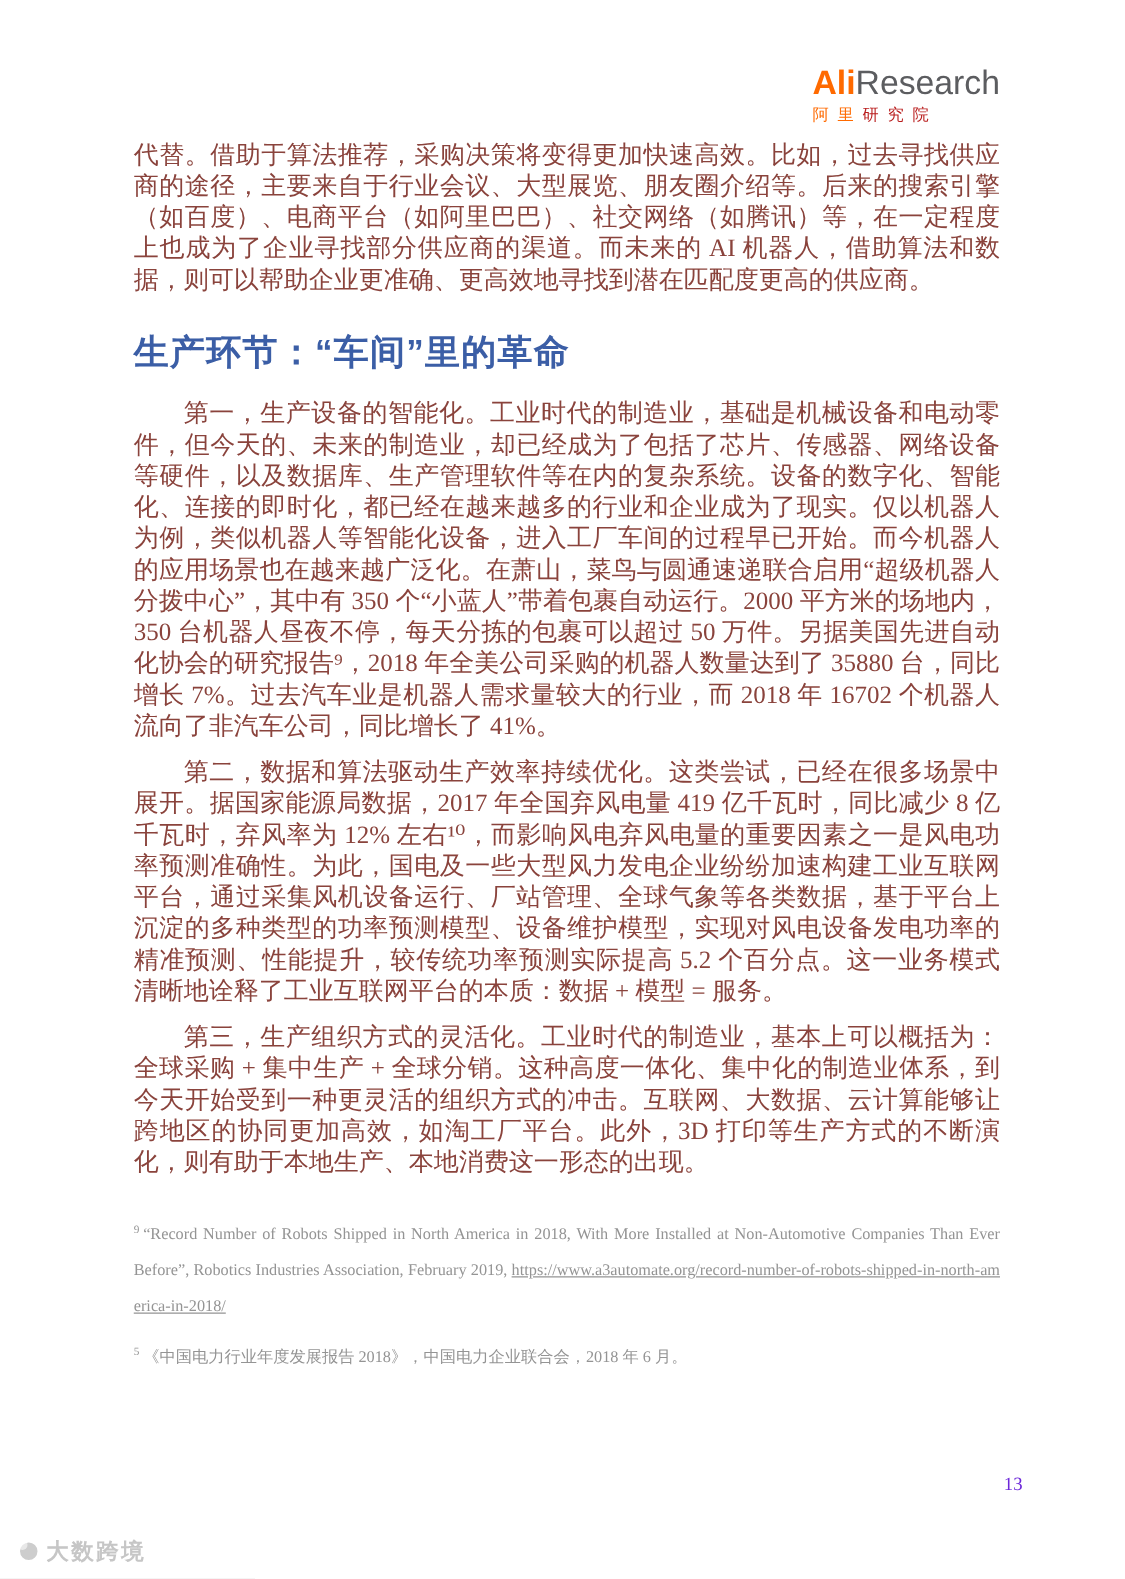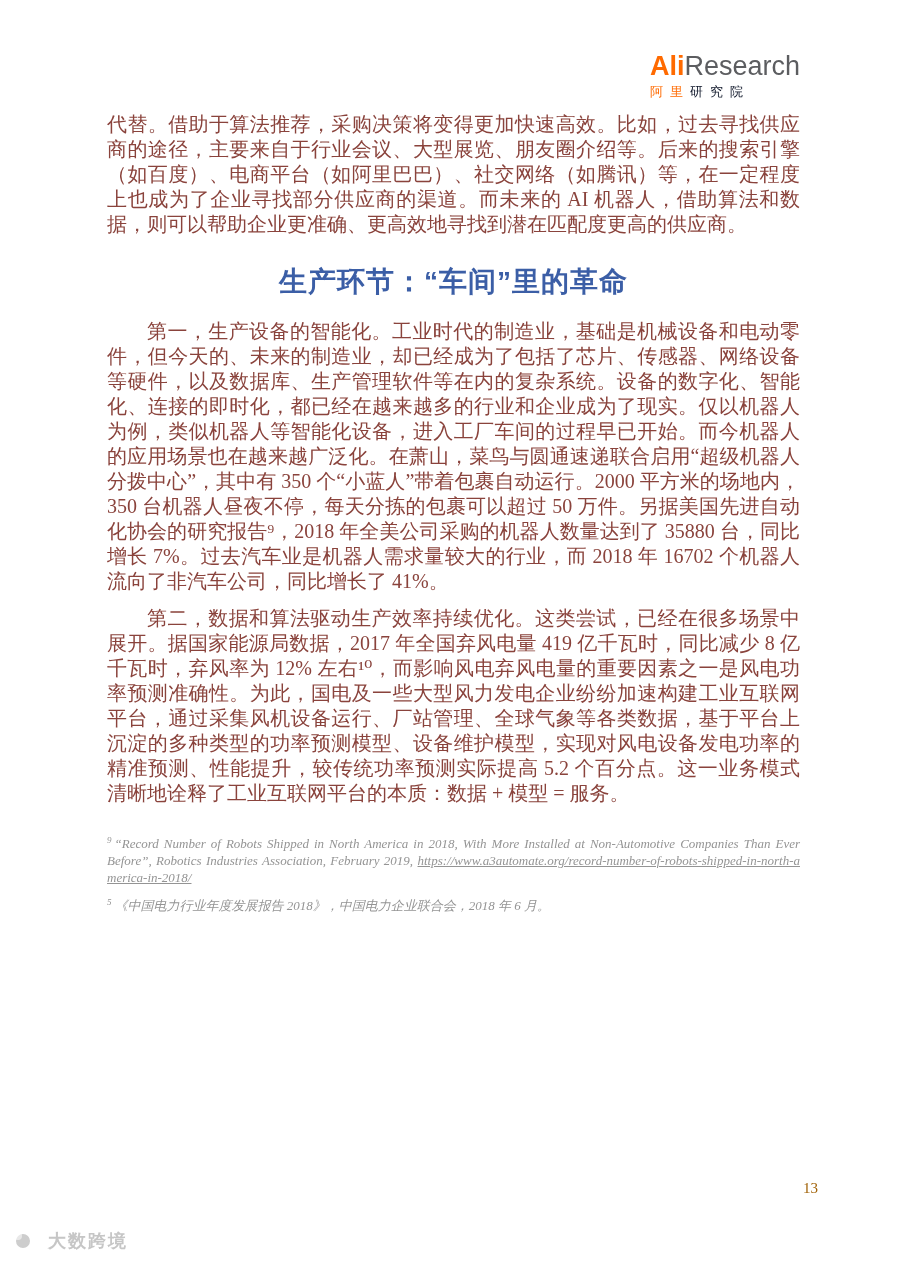--- a/index.html
+++ b/index.html
@@ -21,21 +21,21 @@
     right: 100px;
     text-align: left;
     font-family: "Liberation Sans", "DejaVu Sans", sans-serif;
     line-height: 1.1;
   }
   .logo .brand { font-size: 27px; }
   .logo .brand .ali { color: #ff6a00; font-weight: 700; }
   .logo .brand .research { color: #5c5d60; font-weight: 400; }
   .logo .sub { font-size: 13px; letter-spacing: 7px; margin-top: 3px; }
   .logo .sub .ali { color: #ff6a00; }
-  .logo .sub .rest { color: #0f172a; }
+  .logo .sub .rest { color: #b91c1c; }
 
   
   .content {
     position: absolute;
     left: 107px;
     top: 112px;
     width: 693px;
     color: #8a433c;
   }
   p.body {
@@ -46,52 +46,50 @@
     margin: 0 0 12px 0;
   }
   p.body.indent { text-indent: 2em; }
   h1.section-title {
     font-family: "Liberation Sans", "DejaVu Sans", sans-serif;
     font-size: 28px;
     font-weight: 700;
     color: #3b5ea6;
     letter-spacing: 1px;
     margin: 26px 0 18px 0;
-    text-align: center;
   }
 
   
   .footnotes {
     margin-top: 26px;
     color: #949494;
     font-size: 13px;
-    line-height: 17px;
+    line-height: 29px;
     text-align: justify;
-    font-style: italic;
   }
   .footnote { margin: 0 0 8px 0; }
   .footnote sup { font-size: 9px; margin-right: 3px; }
   .footnote .url { text-decoration: underline; word-break: break-all; color: #949494; }
 
   
   .page-number {
     position: absolute;
     right: 82px;
     bottom: 66px;
     font-size: 15px;
-    color: #a16207;
+    color: #6d28d9;
     font-family: "Liberation Serif", serif;
   }
   .watermark {
     position: absolute;
     left: 16px;
     bottom: 10px;
     display: flex;
     align-items: center;
-    gap: 18px;
+    gap: 7px;
     color: #c6c6c6;
     font-family: "Liberation Sans", "DejaVu Sans", sans-serif;
     font-size: 18px;
     font-weight: 700;
     letter-spacing: 2px;
   }
   .watermark-icon {
     width: 12px;
     height: 12px;
     border: 7px solid #cdcdcd;
@@ -126,20 +124,21 @@
 
     <p class="body">代替。借助于算法推荐，采购决策将变得更加快速高效。比如，过去寻找供应商的途径，主要来自于行业会议、大型展览、朋友圈介绍等。后来的搜索引擎（如百度）、电商平台（如阿里巴巴）、社交网络（如腾讯）等，在一定程度上也成为了企业寻找部分供应商的渠道。而未来的 AI 机器人，借助算法和数据，则可以帮助企业更准确、更高效地寻找到潜在匹配度更高的供应商。</p>
 
     <h1 class="section-title">生产环节：“车间”里的革命</h1>
 
 
     <p class="body indent">第一，生产设备的智能化。工业时代的制造业，基础是机械设备和电动零件，但今天的、未来的制造业，却已经成为了包括了芯片、传感器、网络设备等硬件，以及数据库、生产管理软件等在内的复杂系统。设备的数字化、智能化、连接的即时化，都已经在越来越多的行业和企业成为了现实。仅以机器人为例，类似机器人等智能化设备，进入工厂车间的过程早已开始。而今机器人的应用场景也在越来越广泛化。在萧山，菜鸟与圆通速递联合启用“超级机器人分拨中心”，其中有 350 个“小蓝人”带着包裹自动运行。2000 平方米的场地内，350 台机器人昼夜不停，每天分拣的包裹可以超过 50 万件。另据美国先进自动化协会的研究报告⁹，2018 年全美公司采购的机器人数量达到了 35880 台，同比增长 7%。过去汽车业是机器人需求量较大的行业，而 2018 年 16702 个机器人流向了非汽车公司，同比增长了 41%。</p>
 
     <p class="body indent">第二，数据和算法驱动生产效率持续优化。这类尝试，已经在很多场景中展开。据国家能源局数据，2017 年全国弃风电量 419 亿千瓦时，同比减少 8 亿千瓦时，弃风率为 12% 左右¹⁰，而影响风电弃风电量的重要因素之一是风电功率预测准确性。为此，国电及一些大型风力发电企业纷纷加速构建工业互联网平台，通过采集风机设备运行、厂站管理、全球气象等各类数据，基于平台上沉淀的多种类型的功率预测模型、设备维护模型，实现对风电设备发电功率的精准预测、性能提升，较传统功率预测实际提高 5.2 个百分点。这一业务模式清晰地诠释了工业互联网平台的本质：数据 + 模型 = 服务。</p>
 
+    <p class="body indent">第三，生产组织方式的灵活化。工业时代的制造业，基本上可以概括为：全球采购 + 集中生产 + 全球分销。这种高度一体化、集中化的制造业体系，到今天开始受到一种更灵活的组织方式的冲击。互联网、大数据、云计算能够让跨地区的协同更加高效，如淘工厂平台。此外，3D 打印等生产方式的不断演化，则有助于本地生产、本地消费这一形态的出现。</p>
 
     <section class="footnotes">
       <p class="footnote">
         <sup>9</sup><span>“Record Number of Robots Shipped in North America in 2018, With More Installed at Non-Automotive Companies Than Ever Before”,  Robotics Industries Association, February 2019, </span><span class="url">https://www.a3automate.org/record-number-of-robots-shipped-in-north-america-in-2018/</span>
       </p>
       <p class="footnote">
         <sup>5</sup><span>《中国电力行业年度发展报告 2018》，中国电力企业联合会，2018 年 6 月。</span>
       </p>
     </section>
 

